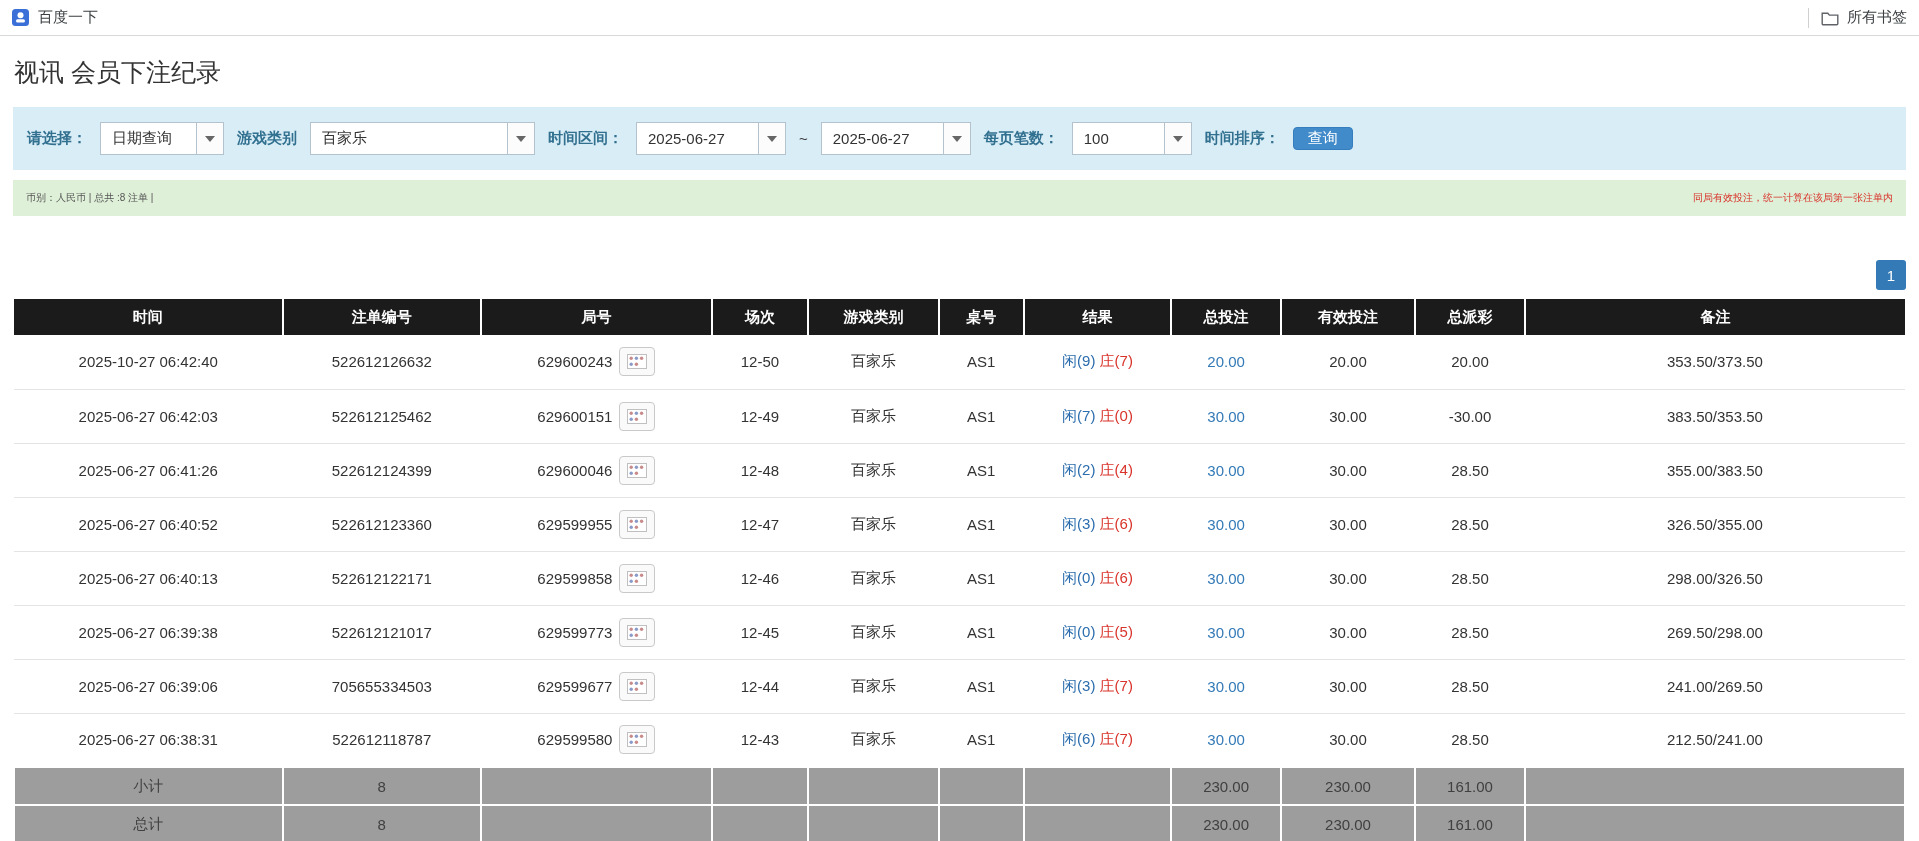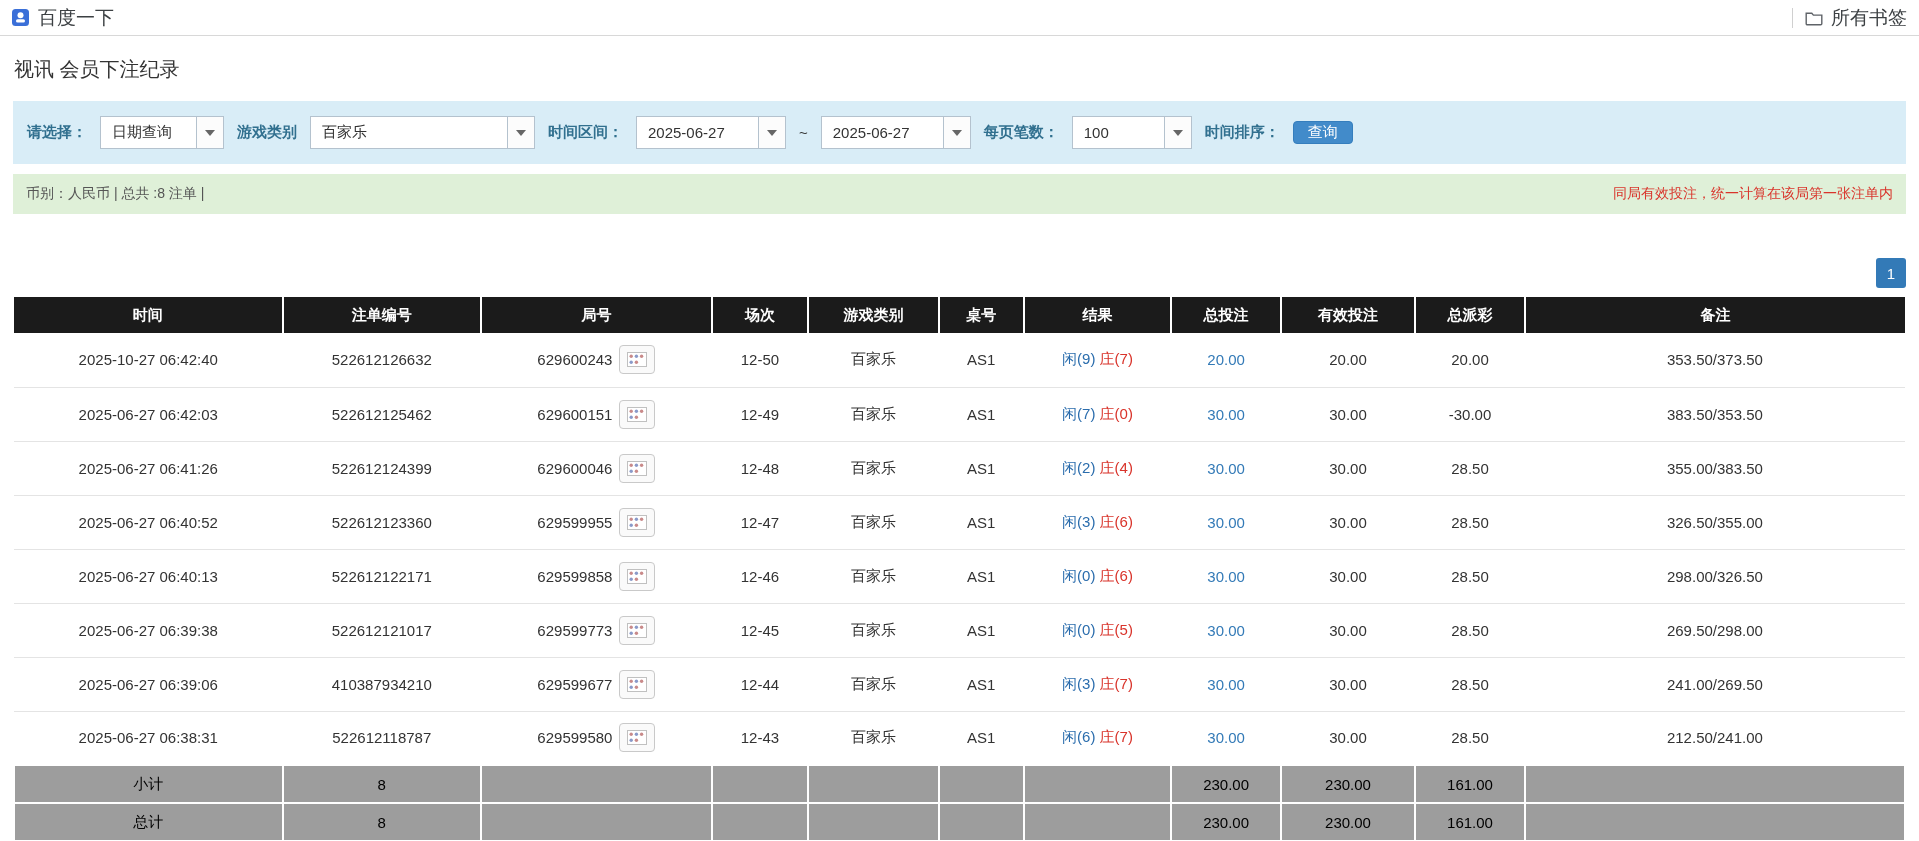--- a/index.html
+++ b/index.html
@@ -14,47 +14,47 @@
     --negative-red:#d9342b;
     --notice-red:#d9342b;
   }
   *{box-sizing:border-box;}
   html,body{margin:0;padding:0;background:#fff;color:#333;
     font-family:"Liberation Sans","DejaVu Sans",sans-serif;}
   body{min-height:841px;}
 
   
   .bookmarks-bar{height:36px;display:flex;align-items:center;justify-content:space-between;
-    padding:0 12px;border-bottom:1px solid #d8d8d8;font-size:19px;color:#3c4043;}
+    padding:0 12px;border-bottom:1px solid #d8d8d8;font-size:15px;color:#3c4043;}
   .bookmark{display:flex;align-items:center;gap:9px;cursor:pointer;}
   .bm-right{display:flex;align-items:center;gap:12px;}
   .vsep{width:1px;height:20px;background:#d0d0d0;}
   .all-bookmarks{display:flex;align-items:center;gap:8px;cursor:pointer;}
   .favicon svg,.folder svg{display:block;}
 
   
-  .page-title{font-size:20px;font-weight:500;margin:0;padding:20px 14px 18px;color:#333;}
+  .page-title{font-size:25px;font-weight:500;margin:0;padding:20px 14px 18px;color:#333;}
 
   
   .filter-bar{margin:0 13px;background:var(--filter-bg);padding:15px 14px;
     display:flex;align-items:center;gap:13px;white-space:nowrap;}
   .f-label{color:var(--label-blue);font-weight:bold;font-size:15px;}
   .combo{display:flex;align-items:stretch;background:#fff;border:1px solid #b4c2ce;height:33px;cursor:pointer;}
   .combo-text{padding:0 11px;display:flex;align-items:center;font-size:15px;color:#333;flex:1;overflow:hidden;}
   .combo-arrow{width:27px;border-left:1px solid #b4c2ce;background:#fcfcfc;
     display:flex;align-items:center;justify-content:center;}
   .tri{width:0;height:0;border-left:5px solid transparent;border-right:5px solid transparent;border-top:6px solid #666;}
   .w-select{width:124px;} .w-game{width:225px;} .w-date{width:150px;} .w-size{width:120px;} .w-sort{width:196px;}
   .tilde{font-size:15px;color:#333;}
   .search-btn{background:#428bca;border:1px solid #357ebd;color:#fff;font-size:15px;
     padding:1px 14px;border-radius:4px;cursor:pointer;font-family:inherit;}
 
   
   .summary-bar{margin:10px 13px 0;background:var(--summary-bg);padding:11px 13px;
-    display:flex;justify-content:space-between;align-items:center;font-size:14px;}
+    display:flex;justify-content:space-between;align-items:center;font-size:10px;}
   .summary-info{color:#555;}
   .summary-notice{color:var(--notice-red);margin-left:20px;}
 
   
   .pagination{display:flex;justify-content:flex-end;margin:44px 13px 9px;}
   .page-btn{min-width:30px;height:30px;background:var(--accent);color:#fff;border-radius:3px;
     display:flex;align-items:center;justify-content:center;font-size:15px;cursor:pointer;}
 
   
   .records-table{width:calc(100% - 26px);margin:0 13px 30px;border-collapse:collapse;
@@ -64,21 +64,21 @@
   .records-table th:first-child{border-left:none;}
   .records-table tbody td{text-align:center;height:54px;padding:6px 4px;
     border-bottom:1px solid #e4e4e4;color:#333;background:#fff;}
   .round-wrap{display:inline-flex;align-items:center;gap:7px;}
   .road-btn{width:36px;height:29px;border:1px solid #c9c9c9;border-radius:4px;background:#fafafa;
     display:inline-flex;align-items:center;justify-content:center;cursor:pointer;}
   .res-player{color:var(--player-blue);}
   .res-banker{color:var(--banker-red);}
   .bet-link{color:var(--accent);text-decoration:none;cursor:pointer;}
   .negative{color:var(--negative-red);}
-  .records-table tfoot td{background:var(--footer-bg);color:#000000;height:38px;text-align:center;
+  .records-table tfoot td{background:var(--footer-bg);color:#404040;height:38px;text-align:center;
     border:2px solid #fff;padding:4px;}
 </style>
 </head>
 <body>
 
 <div class="bookmarks-bar">
   <div class="bookmark">
     <span class="favicon">
       <svg width="17" height="17" viewBox="0 0 17 17">
           <rect width="17" height="17" rx="3.5" fill="#3a6fd8"></rect>
@@ -380,21 +380,21 @@
     <td>
       <a class="bet-link">30.00</a>
     </td>
     <td>30.00</td>
     <td>28.50</td>
     <td>269.50/298.00</td>
   </tr>
 
   <tr>
     <td>2025-06-27 06:39:06</td>
-    <td>410387934210</td>
+    <td>705655334503</td>
     <td>
       <span class="round-wrap">
         <span>629599677</span>
         <span class="road-btn">
           <svg width="20" height="15" viewBox="0 0 20 15">
                 <rect x="0.5" y="0.5" width="19" height="14" fill="#fff" stroke="#c0c0c0"></rect>
                 <circle cx="4.2" cy="4.3" r="1.7" fill="#c98a8a"></circle>
                 <circle cx="9.4" cy="4.3" r="1.7" fill="#8a9ac9"></circle>
                 <circle cx="14.6" cy="4.3" r="1.7" fill="#c98a8a"></circle>
                 <circle cx="4.2" cy="10.3" r="1.7" fill="#8a9ac9"></circle>

